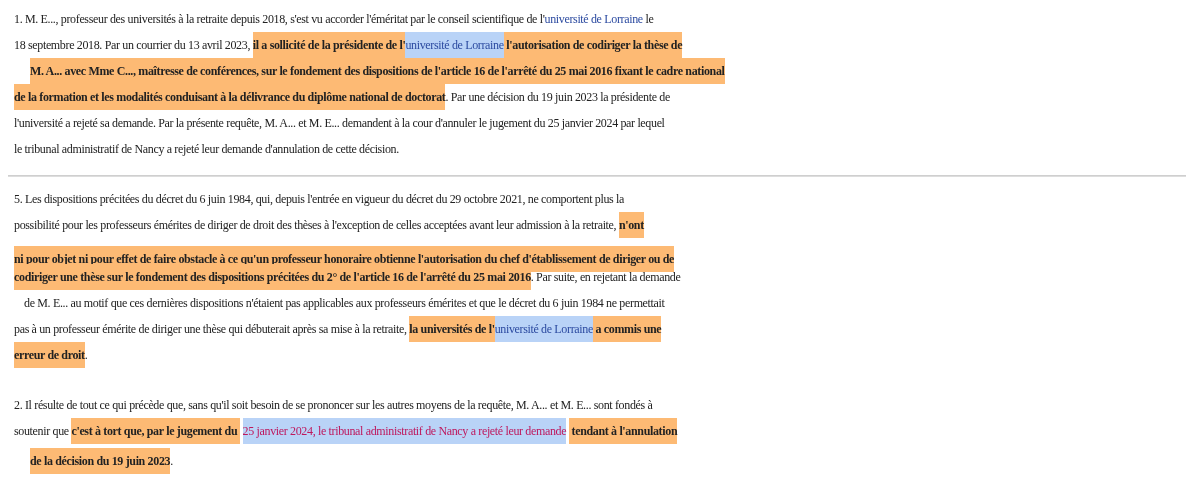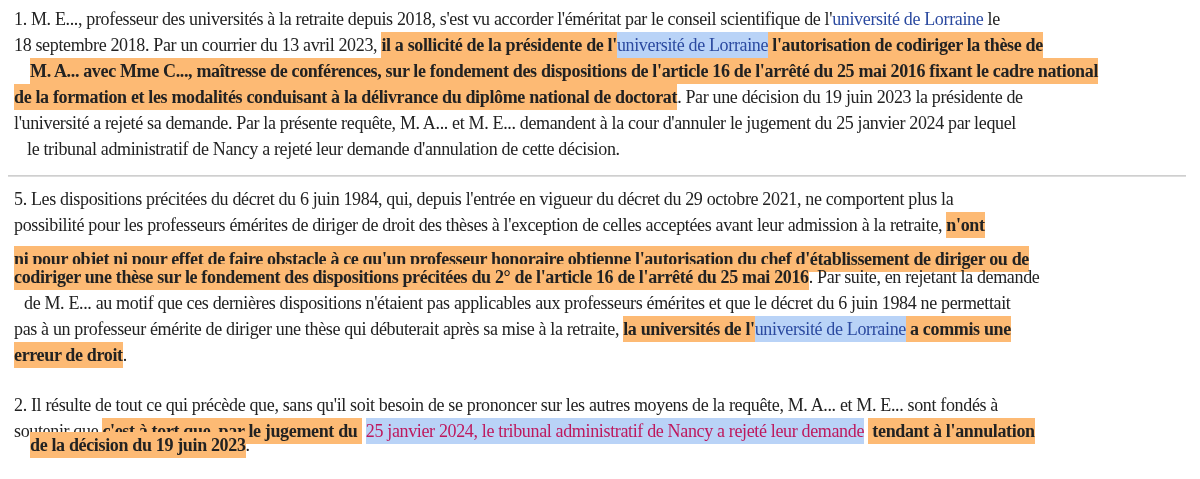--- a/index.html
+++ b/index.html
@@ -1,49 +1,49 @@
 <!DOCTYPE html>
 <html><head>
 <meta charset="utf-8">
 <style>
   html, body { margin: 0; padding: 0; background: #ffffff; }
   body { width: 1200px; height: 479px; position: relative; overflow: hidden;
          font-family: "DejaVu Serif", "Liberation Serif", serif; color: #222222; }
   .line { position: absolute; left: 14px; height: 26px; line-height: 26px;
-          font-size: 18px; white-space: pre; letter-spacing: -0.35px;
+          font-size: 12px; white-space: pre; letter-spacing: -0.35px;
           font-family: "Liberation Serif", "DejaVu Serif", serif; text-align: center; }
   .seg { display: inline-block; height: 26px; }
   .hl-purple { background: #fdba74; font-weight: bold; }
   .hl-blue { background: #b9d3f7; }
   .link { color: #2b4aa0; }
   .teal { color: #be185d; }
   .divider { position: absolute; left: 8px; width: 1178px; top: 175px; height: 2px;
              background: linear-gradient(#c8c8c8, #e4e4e4); }
   .para { position: absolute; left: 0; top: 0; width: 1200px; }
 </style>
 </head>
 <body>
 
 <div>
   <div class="para">
       <div class="line" style="top: 6px;"><span class="seg ">1. M. E..., professeur des universités à la retraite depuis 2018, s'est vu accorder l'éméritat par le conseil scientifique de l'</span><span class="seg link">université de Lorraine</span><span class="seg "> le</span></div>
       <div class="line" style="top: 32px;"><span class="seg ">18 septembre 2018. Par un courrier du 13 avril 2023, </span><span class="seg hl-purple">il a sollicité de la présidente de l'</span><span class="seg hl-blue link">université de Lorraine</span><span class="seg hl-purple"> l'autorisation de codiriger la thèse de</span></div>
       <div class="line" style="top: 58px; margin-left: 16px;"><span class="seg hl-purple">M. A... avec Mme C..., maîtresse de conférences, sur le fondement des dispositions de l'article 16 de l'arrêté du 25 mai 2016 fixant le cadre national</span></div>
       <div class="line" style="top: 84px;"><span class="seg hl-purple">de la formation et les modalités conduisant à la délivrance du diplôme national de doctorat</span><span class="seg ">. Par une décision du 19 juin 2023 la présidente de</span></div>
       <div class="line" style="top: 110px;"><span class="seg ">l'université a rejeté sa demande. Par la présente requête, M. A... et M. E... demandent à la cour d'annuler le jugement du 25 janvier 2024 par lequel</span></div>
-      <div class="line" style="top: 136px; margin-left: 13px;"><span class="seg ">le tribunal administratif de Nancy a rejeté leur demande d'annulation de cette décision.</span></div>
+      <div class="line" style="top: 136px;"><span class="seg ">le tribunal administratif de Nancy a rejeté leur demande d'annulation de cette décision.</span></div>
     </div>
   <div class="divider"></div>
   <div class="para">
       <div class="line" style="top: 186px;"><span class="seg ">5. Les dispositions précitées du décret du 6 juin 1984, qui, depuis l'entrée en vigueur du décret du 29 octobre 2021, ne comportent plus la</span></div>
       <div class="line" style="top: 212px;"><span class="seg ">possibilité pour les professeurs émérites de diriger de droit des thèses à l'exception de celles acceptées avant leur admission à la retraite, </span><span class="seg hl-purple">n'ont</span></div>
       <div class="line" style="top: 246px;"><span class="seg hl-purple">ni pour objet ni pour effet de faire obstacle à ce qu'un professeur honoraire obtienne l'autorisation du chef d'établissement de diriger ou de</span></div>
       <div class="line" style="top: 264px;"><span class="seg hl-purple">codiriger une thèse sur le fondement des dispositions précitées du 2° de l'article 16 de l'arrêté du 25 mai 2016</span><span class="seg ">. Par suite, en rejetant la demande</span></div>
       <div class="line" style="top: 290px; margin-left: 10px;"><span class="seg ">de M. E... au motif que ces dernières dispositions n'étaient pas applicables aux professeurs émérites et que le décret du 6 juin 1984 ne permettait</span></div>
       <div class="line" style="top: 316px;"><span class="seg ">pas à un professeur émérite de diriger une thèse qui débuterait après sa mise à la retraite, </span><span class="seg hl-purple">la universités de l'</span><span class="seg hl-blue link">université de Lorraine</span><span class="seg hl-purple"> a commis une</span></div>
       <div class="line" style="top: 342px;"><span class="seg hl-purple">erreur de droit</span><span class="seg ">.</span></div>
     </div>
   <div class="para">
       <div class="line" style="top: 392px;"><span class="seg ">2. Il résulte de tout ce qui précède que, sans qu'il soit besoin de se prononcer sur les autres moyens de la requête, M. A... et M. E... sont fondés à</span></div>
       <div class="line" style="top: 418px;"><span class="seg ">soutenir que </span><span class="seg hl-purple">c'est à tort que, par le jugement du </span><span class="seg "> </span><span class="seg hl-blue teal">25 janvier 2024, le tribunal administratif de Nancy a rejeté leur demande</span><span class="seg "> </span><span class="seg hl-purple"> tendant à l'annulation</span></div>
-      <div class="line" style="top: 432px; padding-left: 16px;"><span class="seg hl-purple">de la décision du 19 juin 2023</span><span class="seg ">.</span></div>
+      <div class="line" style="top: 448px; padding-left: 16px;"><span class="seg hl-purple">de la décision du 19 juin 2023</span><span class="seg ">.</span></div>
     </div>
 </div>
 
 </body></html>

